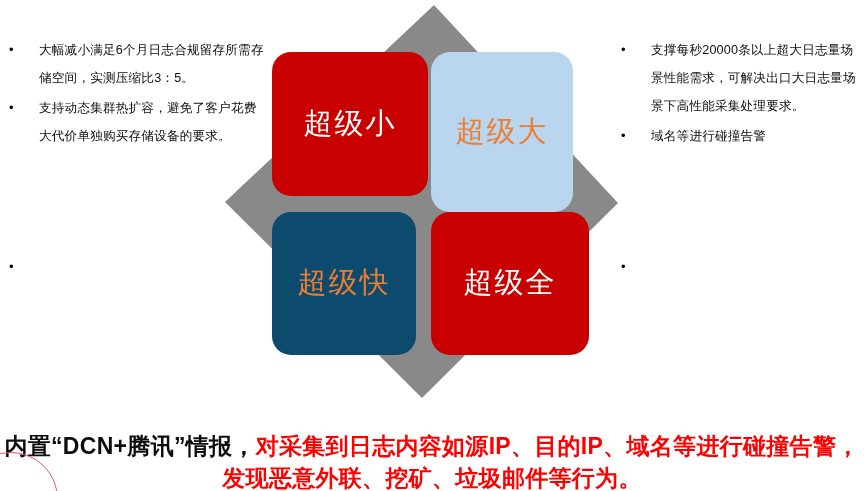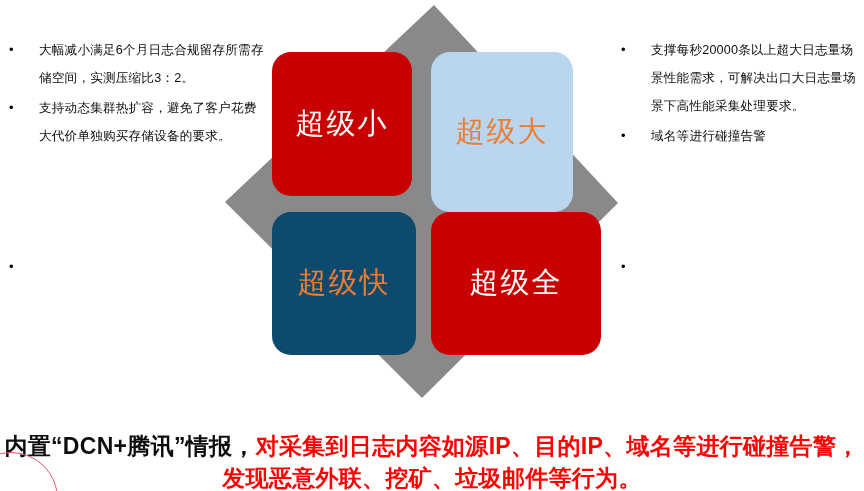--- a/index.html
+++ b/index.html
@@ -73,24 +73,24 @@
     box-sizing: border-box;
   }
   .tile-label {
     font-size: 29px;
     line-height: 1;
     letter-spacing: 2px;
     font-weight: 400;
     white-space: nowrap;
     padding-bottom: 2px;
   }
-  .tile-tl { left: 54px;  top: 52px;  width: 140px; height: 144px; }
+  .tile-tl { left: 54px;  top: 52px;  width: 156px; height: 144px; }
   .tile-tr { left: 213px; top: 52px;  width: 142px; height: 160px; }
   .tile-bl { left: 54px;  top: 212px; width: 144px; height: 143px; }
-  .tile-br { left: 213px; top: 212px; width: 170px; height: 143px; }
+  .tile-br { left: 213px; top: 212px; width: 158px; height: 143px; }
 
   
   .caption {
     position: absolute;
     left: 0;
     top: 423px;
     width: 864px;
     text-align: center;
     font-size: 23px;
     line-height: 32px;
@@ -112,21 +112,21 @@
     background: transparent;
   }
 </style>
 </head>
 <body>
 
 <div class="bullet-col col-tl">
   <ul class="bullet-list">
     <li class="bullet-item">
       <span class="dot">•</span>
-      <span>大幅减小满足6个月日志合规留存所需存储空间，实测压缩比3：2。</span>
+      <span>大幅减小满足6个月日志合规留存所需存储空间，实测压缩比3：5。</span>
     </li>
     <li class="bullet-item">
       <span class="dot">•</span>
       <span>支持动态集群热扩容，避免了客户花费大代价单独购买存储设备的要求。</span>
     </li>
   </ul>
 </div>
 
 <div class="bullet-col col-bl">
   <ul class="bullet-list">

